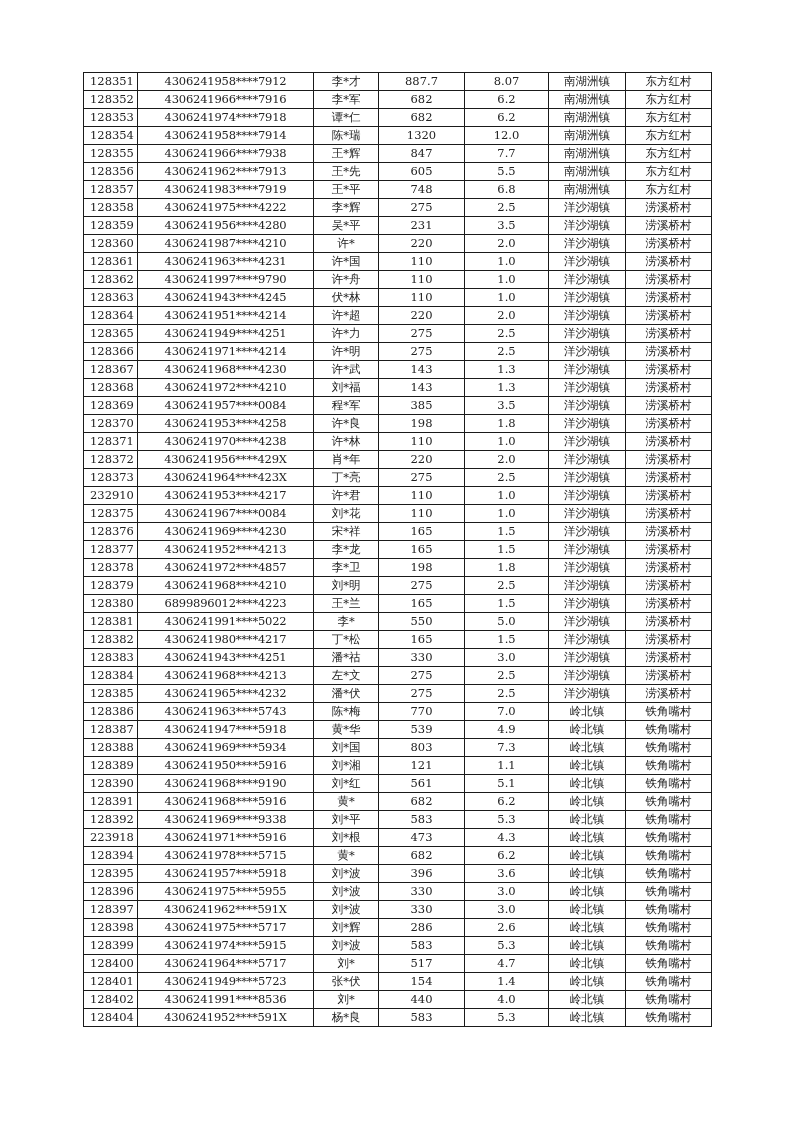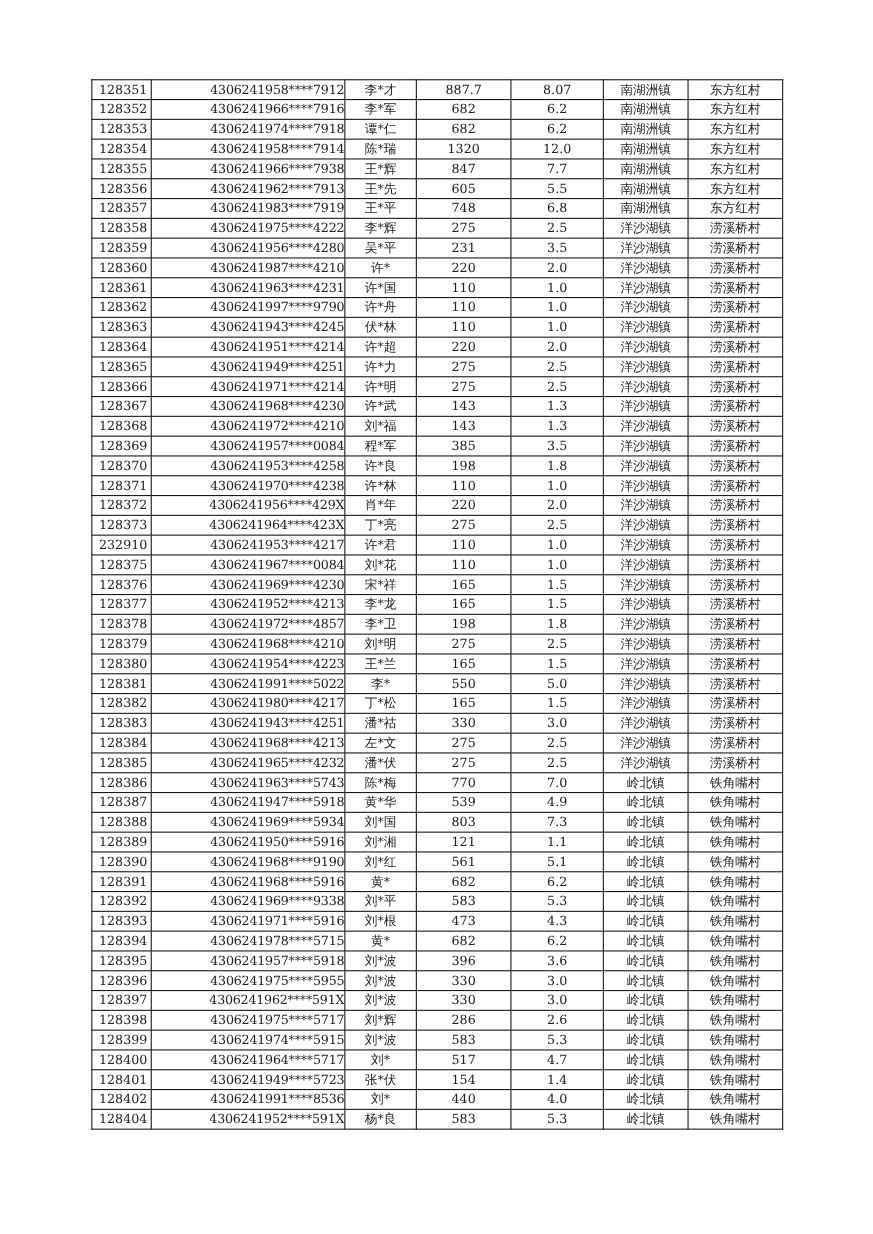--- a/index.html
+++ b/index.html
@@ -19,21 +19,21 @@
       border: 1px solid #1a1a1a;
       height: 17px;
       padding: 0;
       text-align: center;
       vertical-align: middle;
       white-space: nowrap;
       overflow: hidden;
       line-height: 17px;
     }
     #sheet td.c-seq { text-align: left; padding-left: 6px; margin-top: 16px; }
-    #sheet td.c-id { letter-spacing: -0.2px; text-align: right; }
+    #sheet td.c-id { letter-spacing: -0.2px; }
   </style>
 </head>
 <body>
 
 <table id="sheet">
   <colgroup>
     <col style="width:54px">
     <col style="width:176px">
     <col style="width:65px">
     <col style="width:86px">
@@ -298,21 +298,21 @@
         <td class="c-seq">128379</td>
         <td class="c-id">4306241968****4210</td>
         <td class="c-name">刘*明</td>
         <td class="c-amt">275</td>
         <td class="c-qty">2.5</td>
         <td class="c-town">洋沙湖镇</td>
         <td class="c-village">涝溪桥村</td>
       </tr>
       <tr>
         <td class="c-seq">128380</td>
-        <td class="c-id">4306241954****4223</td>
+        <td class="c-id">6899896012****4223</td>
         <td class="c-name">王*兰</td>
         <td class="c-amt">165</td>
         <td class="c-qty">1.5</td>
         <td class="c-town">洋沙湖镇</td>
         <td class="c-village">涝溪桥村</td>
       </tr>
       <tr>
         <td class="c-seq">128381</td>
         <td class="c-id">4306241991****5022</td>
         <td class="c-name">李*</td>
@@ -414,21 +414,21 @@
       <tr>
         <td class="c-seq">128392</td>
         <td class="c-id">4306241969****9338</td>
         <td class="c-name">刘*平</td>
         <td class="c-amt">583</td>
         <td class="c-qty">5.3</td>
         <td class="c-town">岭北镇</td>
         <td class="c-village">铁角嘴村</td>
       </tr>
       <tr>
-        <td class="c-seq">128393</td>
+        <td class="c-seq">223918</td>
         <td class="c-id">4306241971****5916</td>
         <td class="c-name">刘*根</td>
         <td class="c-amt">473</td>
         <td class="c-qty">4.3</td>
         <td class="c-town">岭北镇</td>
         <td class="c-village">铁角嘴村</td>
       </tr>
       <tr>
         <td class="c-seq">128394</td>
         <td class="c-id">4306241978****5715</td>

